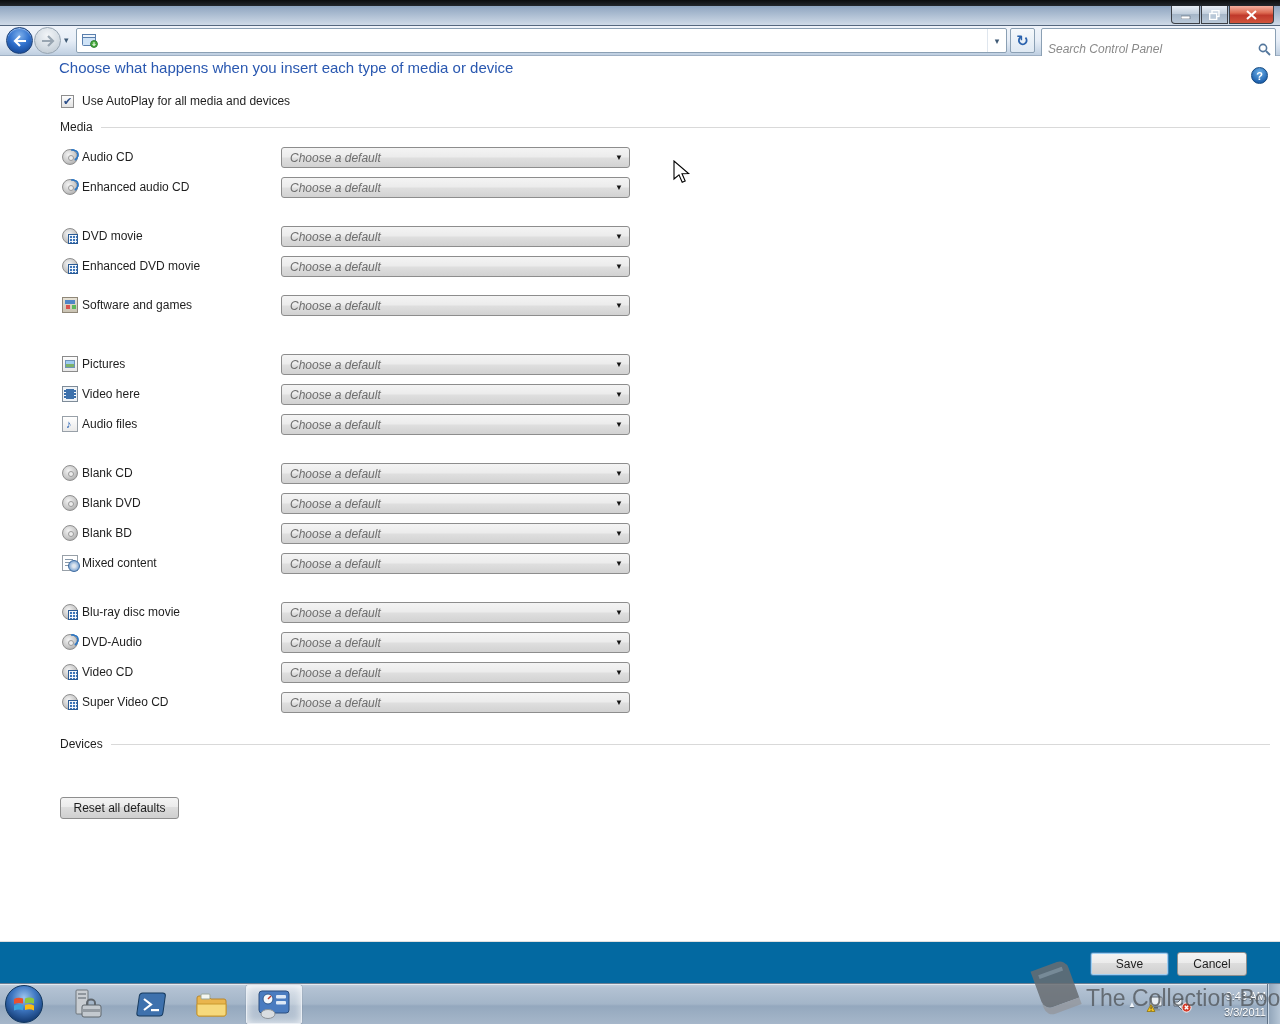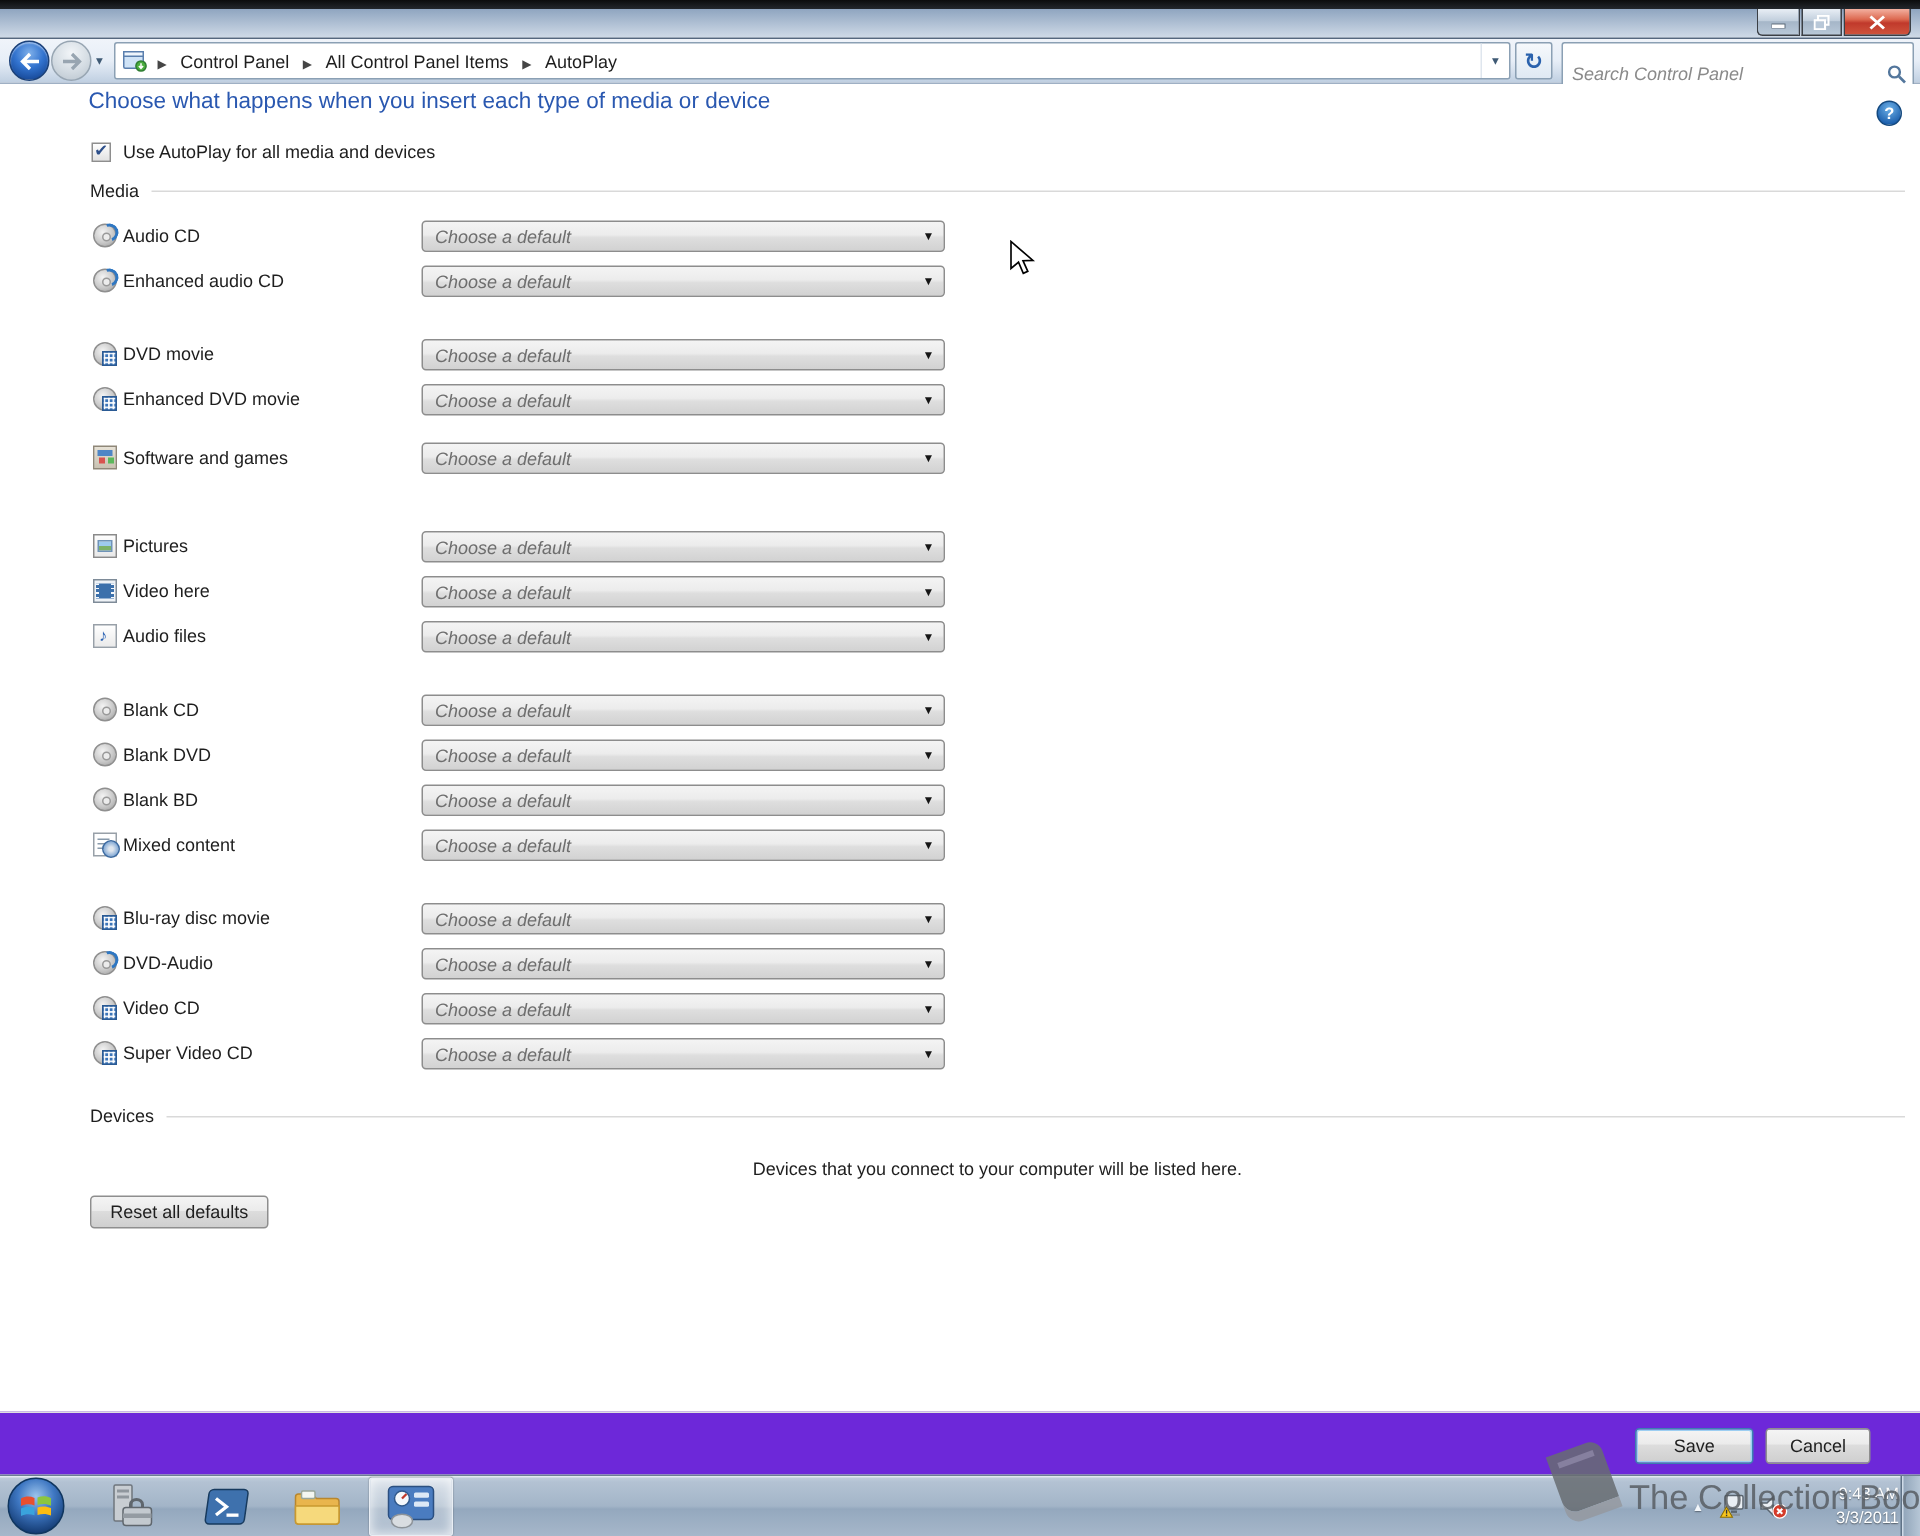--- a/index.html
+++ b/index.html
@@ -94,21 +94,21 @@
     background:radial-gradient(circle,#dfe6ee 20%,#4f86c6);border:1px solid #3c6aa0;z-index:2;}
   .softgames{background:linear-gradient(#e7e2d6,#c9c2b2);border:1px solid #8f8778;}
   .softgames::before{content:"";position:absolute;left:2px;top:2px;right:2px;height:4px;background:#4f86c6;}
   .softgames::after{content:"";position:absolute;left:3px;bottom:3px;width:4px;height:4px;background:#d9534f;
     box-shadow:6px 0 0 #5cb85c;}
 
   
   .btn{font-size:12px;color:#1e1e1e;border:1px solid #8e8e8e;border-radius:3px;
     background:linear-gradient(#f4f4f4 0%,#ebebeb 45%,#dddddd 46%,#cfcfcf 100%);cursor:default;}
   .reset{position:absolute;left:60px;top:741px;width:119px;height:22px;}
-  .footer{position:absolute;left:0;top:941px;width:1280px;height:42px;background:#6d28d9;border-top:1px solid #dfdfdf;}
+  .footer{position:absolute;left:0;top:941px;width:1280px;height:42px;background:#0369a1;border-top:1px solid #dfdfdf;}
   .save{position:absolute;left:1090px;top:10px;width:79px;height:24px;border:1px solid #3c7fb1;
     box-shadow:inset 0 0 0 1px #9ccef2;}
   .cancel{position:absolute;left:1177px;top:10px;width:70px;height:24px;}
 
   
   .taskbar{position:absolute;left:0;top:983px;width:1280px;height:41px;
     background:linear-gradient(#c3d0de 0%,#b3c2d3 10%,#a3b5c8 50%,#94a8be 55%,#a6b7ca 100%);
     border-top:1px solid #6d7f93;box-shadow:inset 0 1px 0 rgba(255,255,255,.55);}
   .orb{position:absolute;left:5px;top:1px;width:38px;height:38px;border-radius:50%;
     background:radial-gradient(circle at 50% 32%,#9cc4ec 0%,#3e77c2 40%,#173f78 78%,#0a2a55 100%);
@@ -167,21 +167,20 @@
         </svg>
     </div>
     <span class="nav-chevron">▾</span>
     <div class="addressbar">
       <svg width="16" height="14" viewBox="0 0 16 14">
         <rect x="0.5" y="0.5" width="13" height="11" rx="1" fill="#cfe3f7" stroke="#5a7fae"></rect>
         <rect x="0.5" y="0.5" width="13" height="3" fill="#eef5fc" stroke="#5a7fae"></rect>
         <circle cx="12" cy="10" r="3.4" fill="#4caf3f" stroke="#2e7d32"></circle>
         <path d="M12 8.2 v3.2 M10.6 10 l1.4 1.6 1.4-1.6" stroke="#fff" stroke-width="1" fill="none"></path>
       </svg>
-      <span id="breadcrumb"><span class="crumb-sep">▶</span><span class="crumb">Control Panel</span><span class="crumb-sep">▶</span><span class="crumb">All Control Panel Items</span><span class="crumb-sep">▶</span><span class="crumb">AutoPlay</span></span>
       <span class="addr-dd">▾</span>
     </div>
     <div class="refresh">↻</div>
     <div class="searchbox">
       <input placeholder="Search Control Panel" style="">
       <span class="mag">
         <svg width="13" height="13" viewBox="0 0 13 13">
             <circle cx="5" cy="5" r="3.6" fill="none" stroke="#53769c" stroke-width="1.6"></circle>
             <path d="M8 8 L12 12" stroke="#53769c" stroke-width="1.8"></path>
           </svg>
@@ -330,21 +329,20 @@
       <span class="dd-text">Choose a default</span>
       <span class="dd-arrow">▼</span>
     </div>
   </div>
       </div>
 
     <div class="group-hdr devices-hdr">
       <span>Devices</span>
       <span class="gline"></span>
     </div>
-    <div class="devices-note">Devices that you connect to your computer will be listed here.</div>
     <button class="btn reset">Reset all defaults</button>
   </div>
 
   <div class="footer">
     <button class="btn save">Save</button>
     <button class="btn cancel">Cancel</button>
   </div>
 
   <div class="taskbar">
     <div class="orb">

